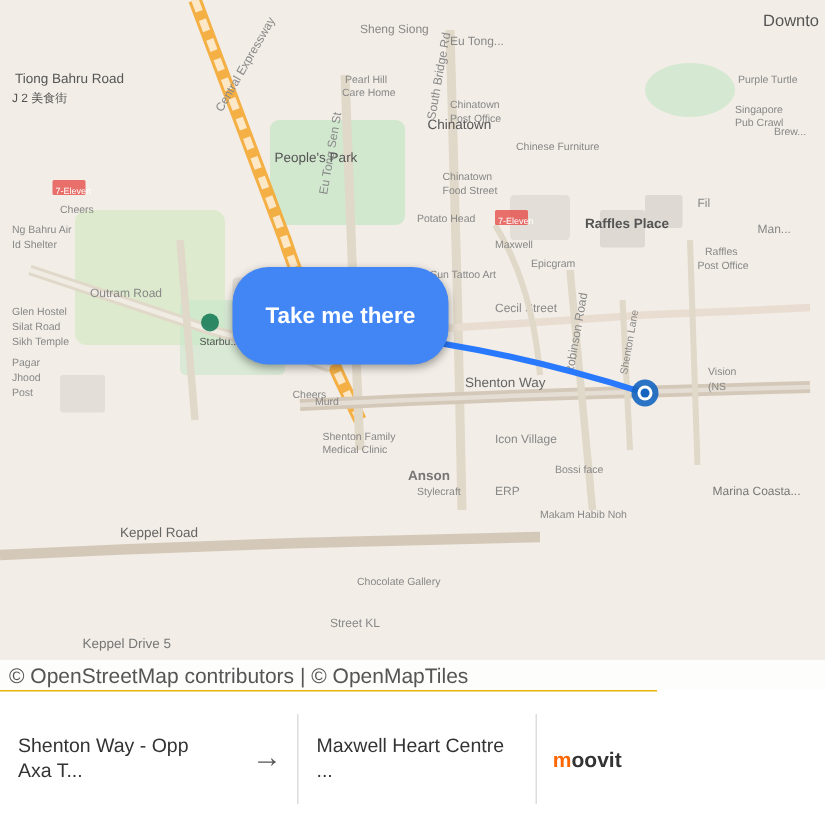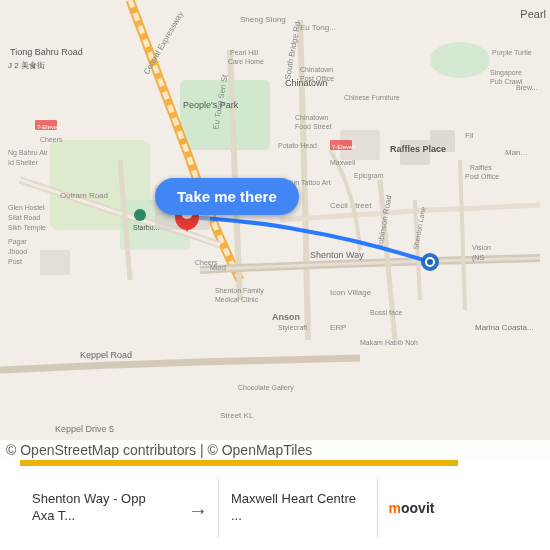--- a/index.html
+++ b/index.html
@@ -22,21 +22,21 @@
 
     
     #take-me-there-btn {
       position: absolute;
       top: 178px;
       left: 155px;
       background-color: #4285f4;
       color: white;
       border: none;
       border-radius: 24px;
-      padding: 10px 22px;
+      padding: 24px 22px;
       font-size: 15px;
       font-weight: bold;
       cursor: pointer;
       box-shadow: 0 2px 6px rgba(0,0,0,0.35);
       z-index: 10;
       white-space: nowrap;
     }
 
     
     #attribution-bar {
@@ -51,22 +51,21 @@
       z-index: 5;
     }
 
     
     #bottom-bar {
       width: 438px;
       height: 90px;
       background: white;
       display: flex;
       align-items: center;
-      border-top: 6px solid #eab308;
-      margin-left: 20px;
+      border-top: 1px solid #eab308;
     }
 
     .route-endpoint {
       flex: 1;
       padding: 8px 12px;
       display: flex;
       flex-direction: column;
       justify-content: center;
     }
 
@@ -283,21 +282,21 @@
     <circle cx="430" cy="262" r="3" fill="#1565c0"></circle>
 
     <ellipse cx="187" cy="217" rx="12" ry="13" fill="#e53935"></ellipse>
     <ellipse cx="187" cy="213" rx="6" ry="6" fill="white" opacity="0.8"></ellipse>
     <polygon points="187,232 181,220 193,220" fill="#e53935"></polygon>
 
   </svg>
 
   <button id="take-me-there-btn">Take me there</button>
 
-  <div id="downto-label">Pearl</div>
+  <div id="downto-label">Downto</div>
 
   <div id="attribution-bar">
     <span>© OpenStreetMap contributors | © OpenMapTiles</span>
   </div>
 </div>
 
 <div id="bottom-bar">
   <div class="route-endpoint">
     <div class="endpoint-label">Shenton Way - Opp Axa T...</div>
   </div>

